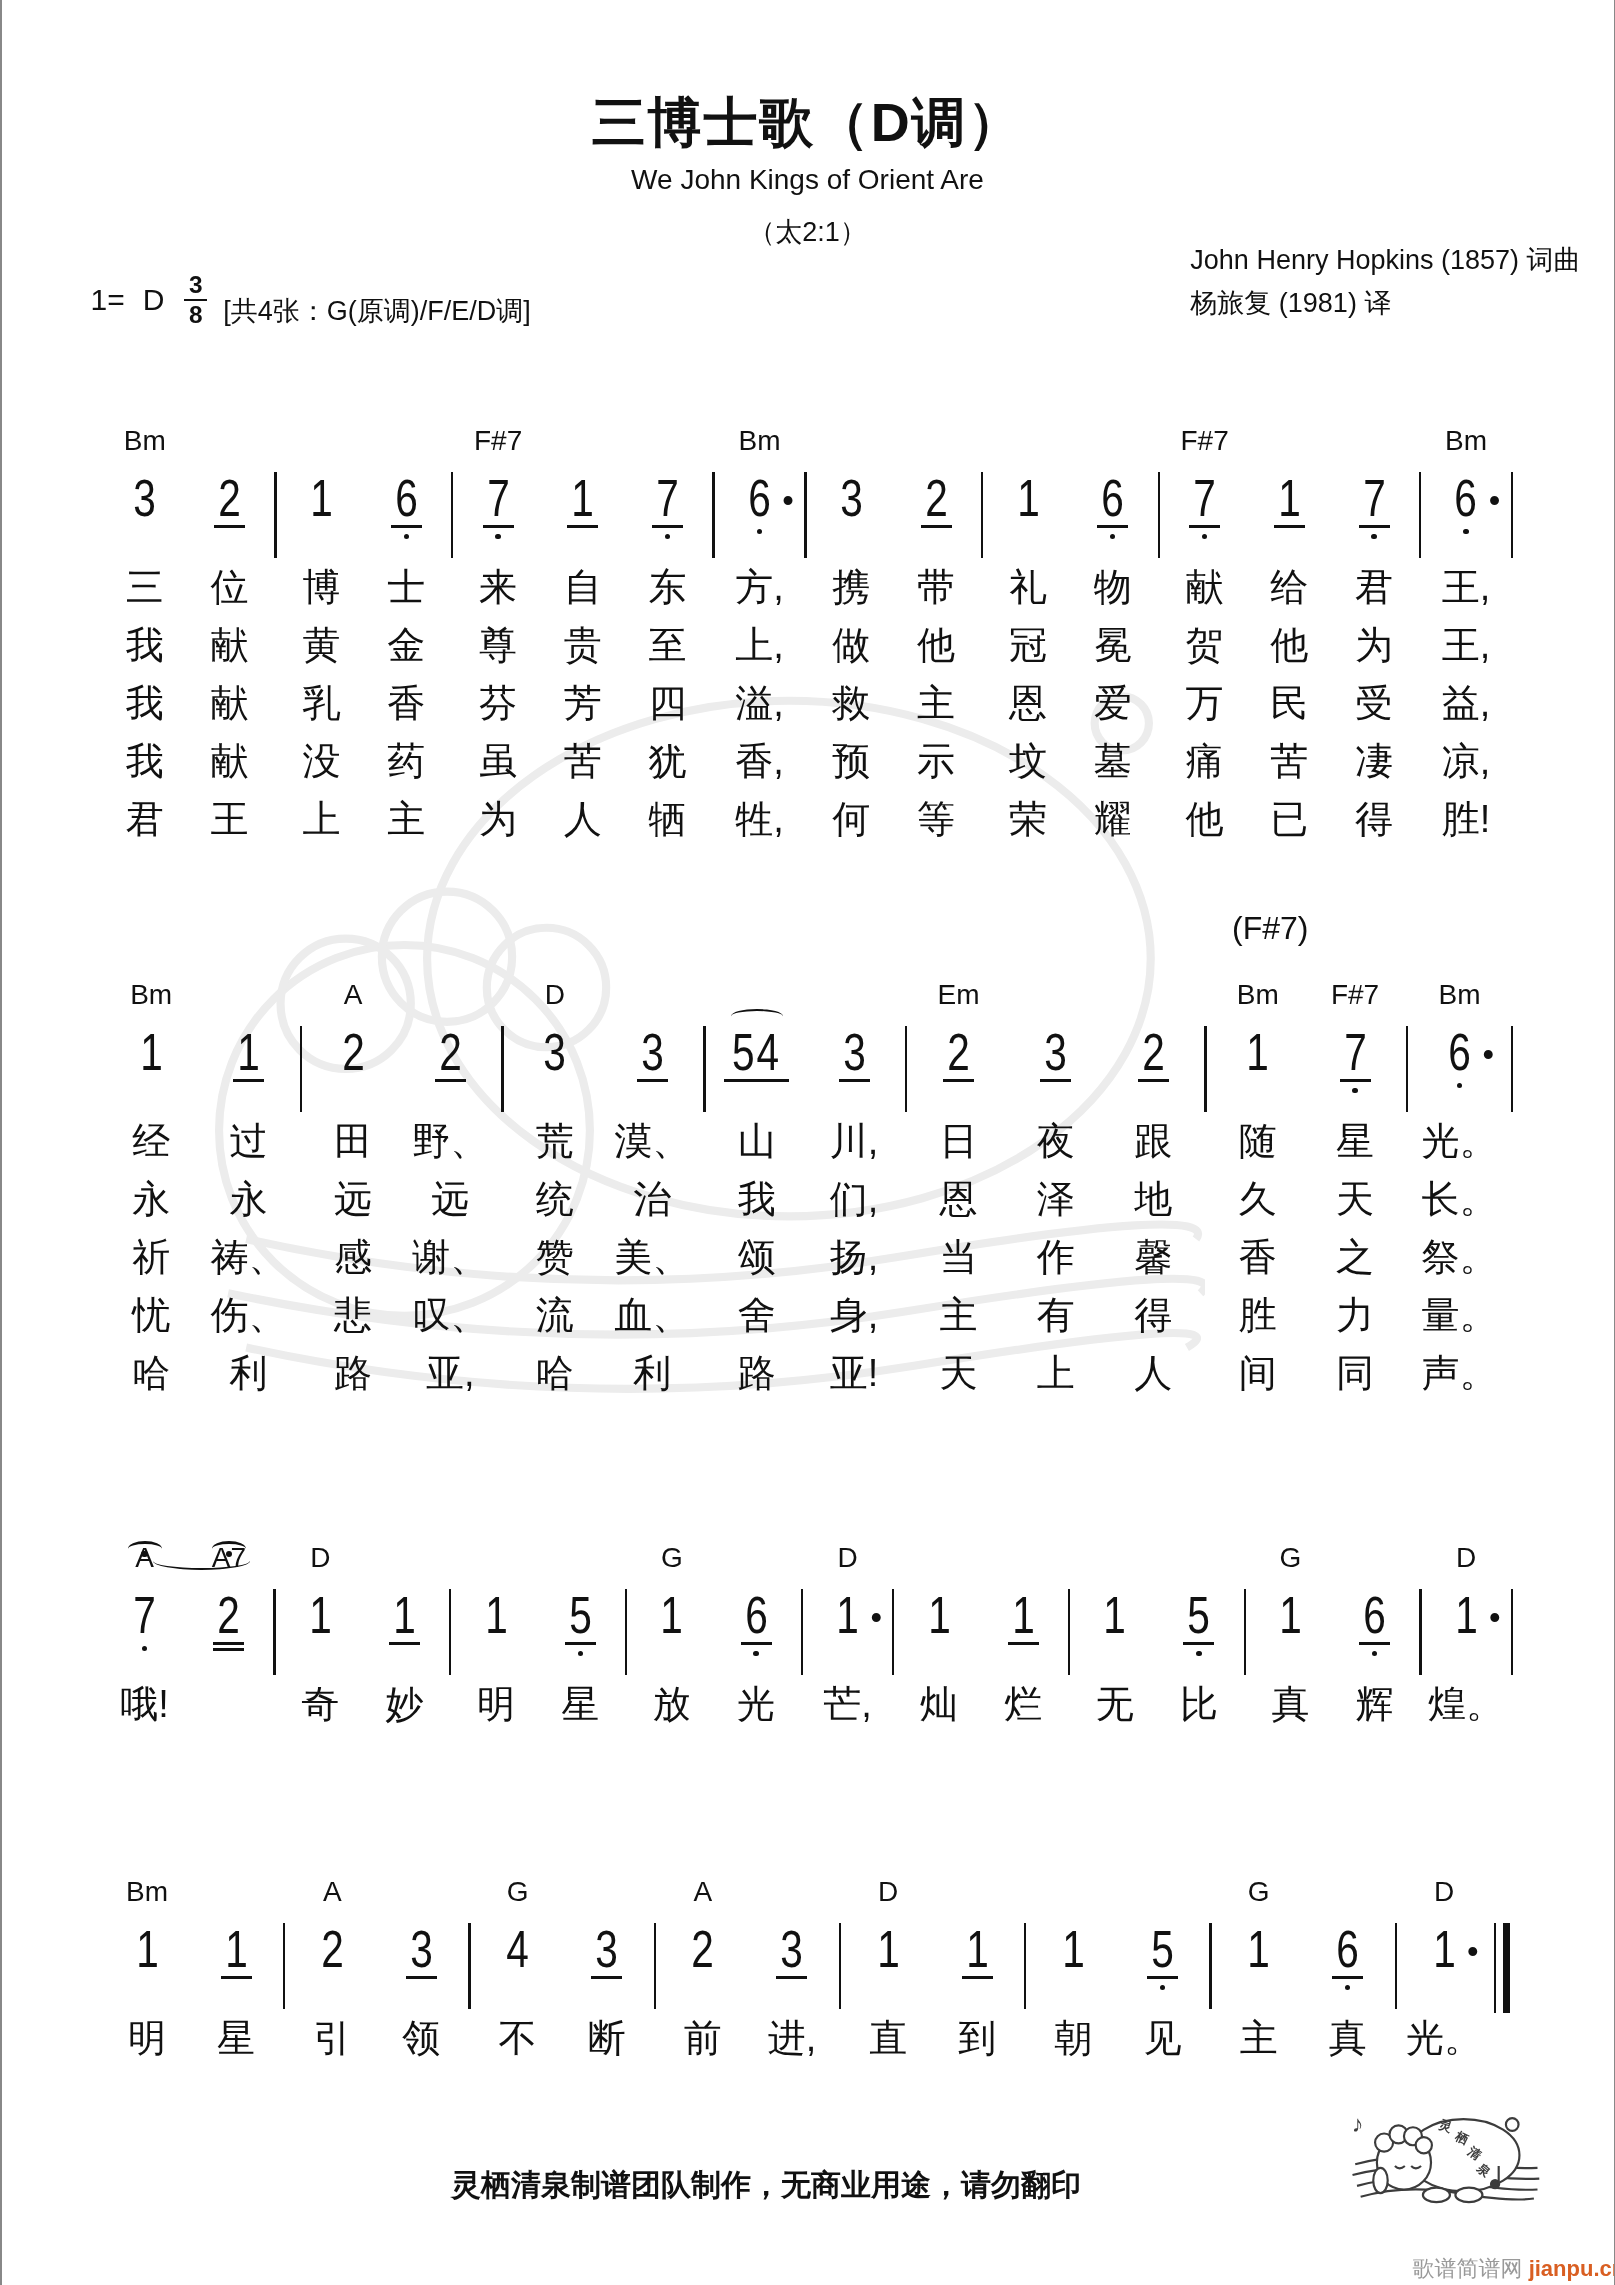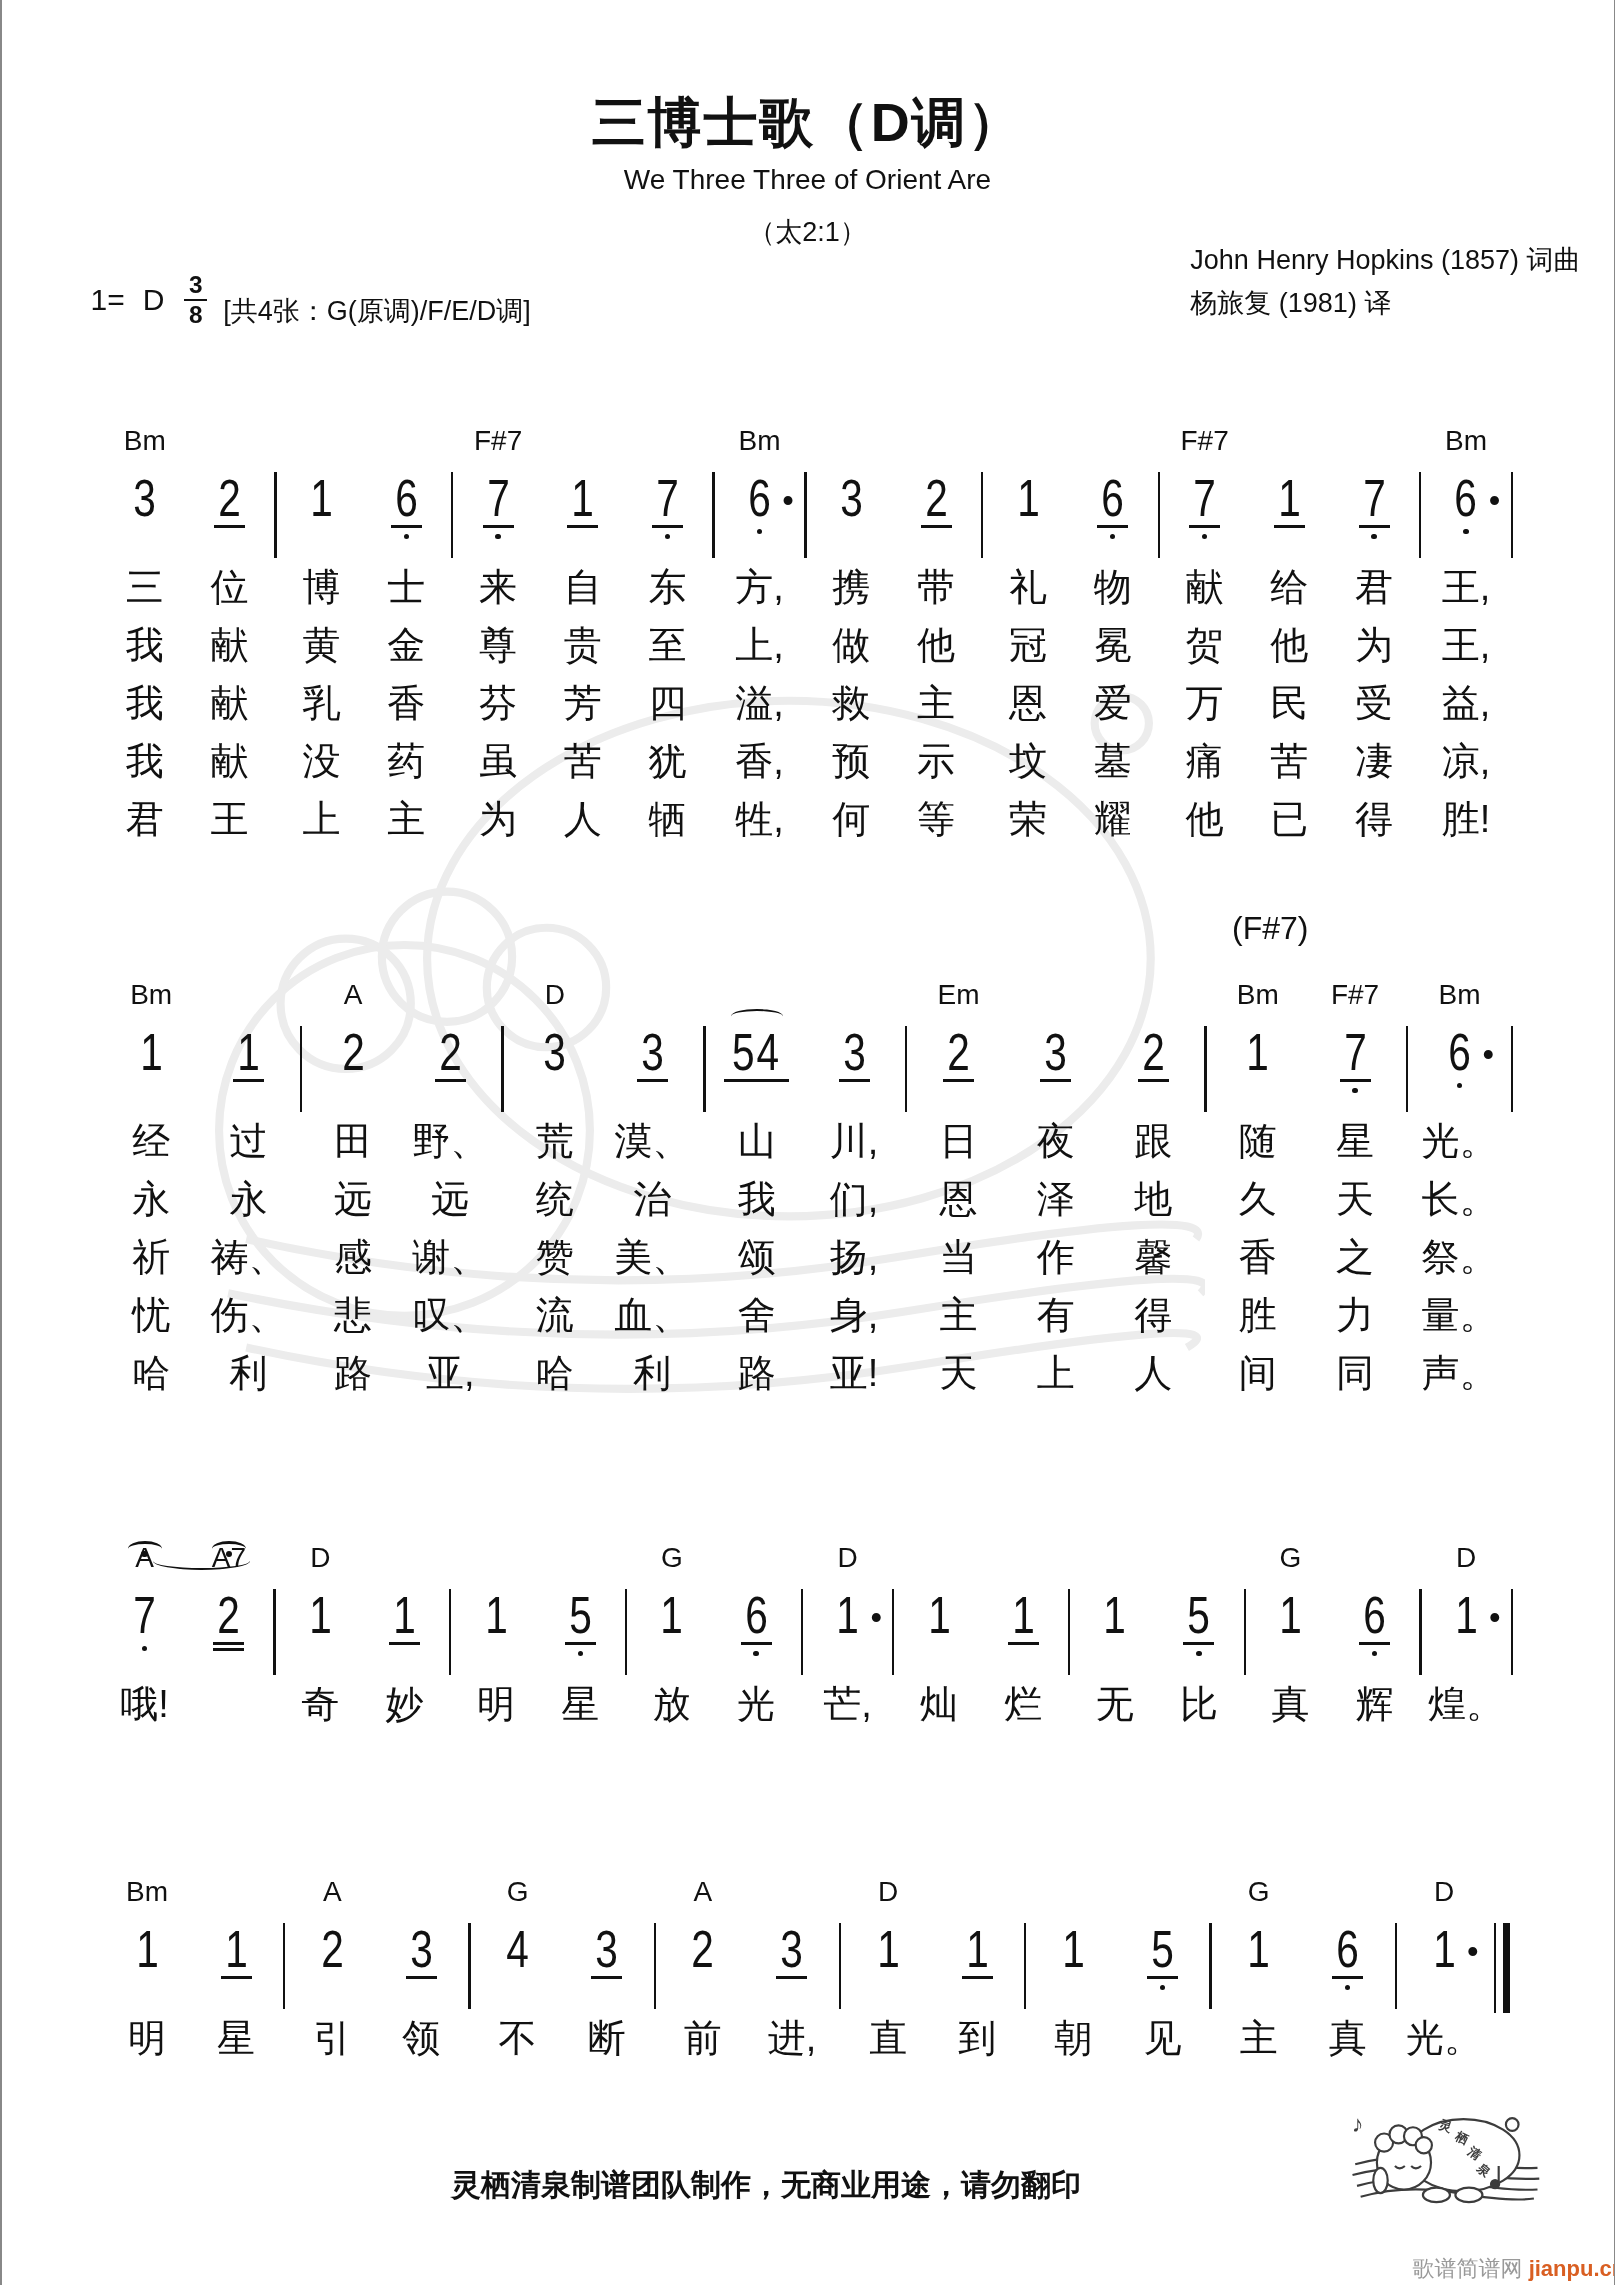--- a/index.html
+++ b/index.html
@@ -76,21 +76,21 @@
       <circle cx="262" cy="328" r="72"></circle>
       <circle cx="372" cy="362" r="66"></circle>
       <circle cx="1008" cy="70" r="30"></circle>
       <path d="M40 640 Q 400 720 760 660 T 1090 640"></path>
       <path d="M20 700 Q 400 780 770 720 T 1095 700"></path>
       <path d="M40 760 Q 410 840 780 780 T 1080 760"></path>
     </g>
   </svg>
 
   <div class="title">三博士歌（D调）</div>
-  <div class="subtitle">We Three Three of Orient Are</div>
+  <div class="subtitle">We John Kings of Orient Are</div>
   <div class="scripture">（太2:1）</div>
   <div class="credits">
     <div>John Henry Hopkins (1857) 词曲</div>
     <div>杨旅复 (1981) 译</div>
   </div>
   <div class="keysig">
     <span>1=</span>
     <span class="tonic">D</span>
     <span class="frac">
       <span class="ftop">3</span>

